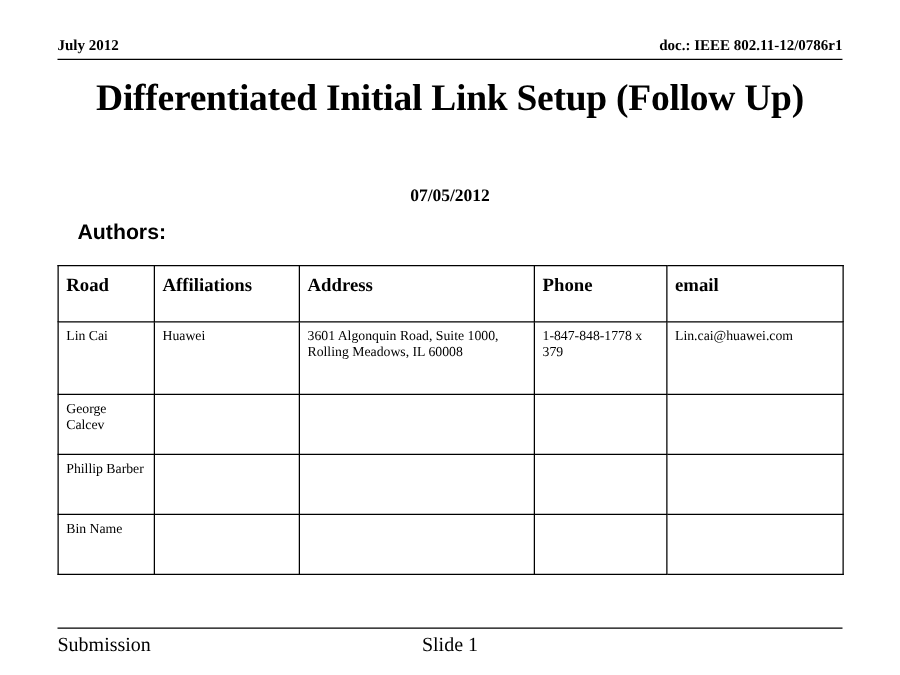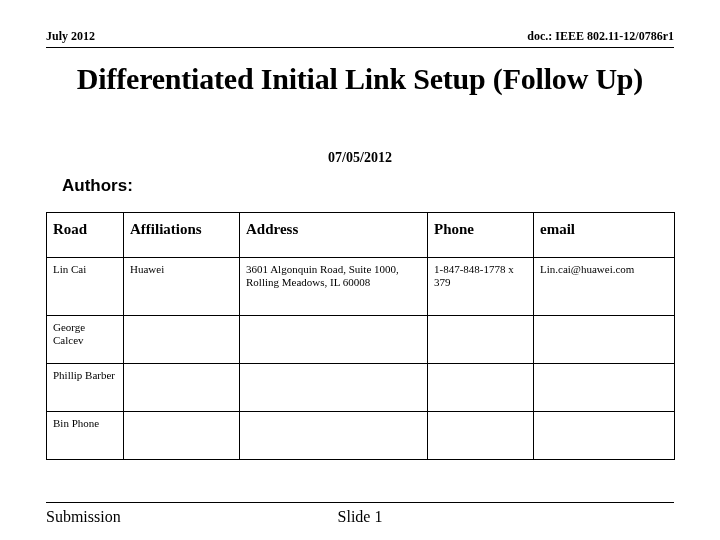--- a/index.html
+++ b/index.html
@@ -189,21 +189,21 @@
         <td></td>
       </tr>
       <tr class="row-blank-tall">
         <td>Phillip Barber</td>
         <td></td>
         <td></td>
         <td></td>
         <td></td>
       </tr>
       <tr class="row-blank-tall">
-        <td>Bin Phone</td>
+        <td>Bin Name</td>
         <td></td>
         <td></td>
         <td></td>
         <td></td>
       </tr>
     </tbody>
   </table>
 
   <div class="slide-footer">
     <span class="footer-left">Submission</span>

